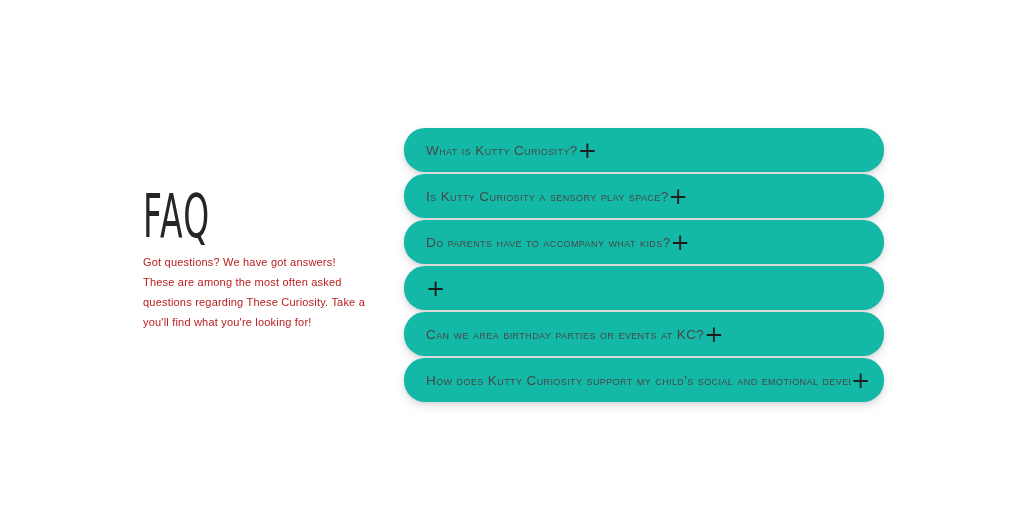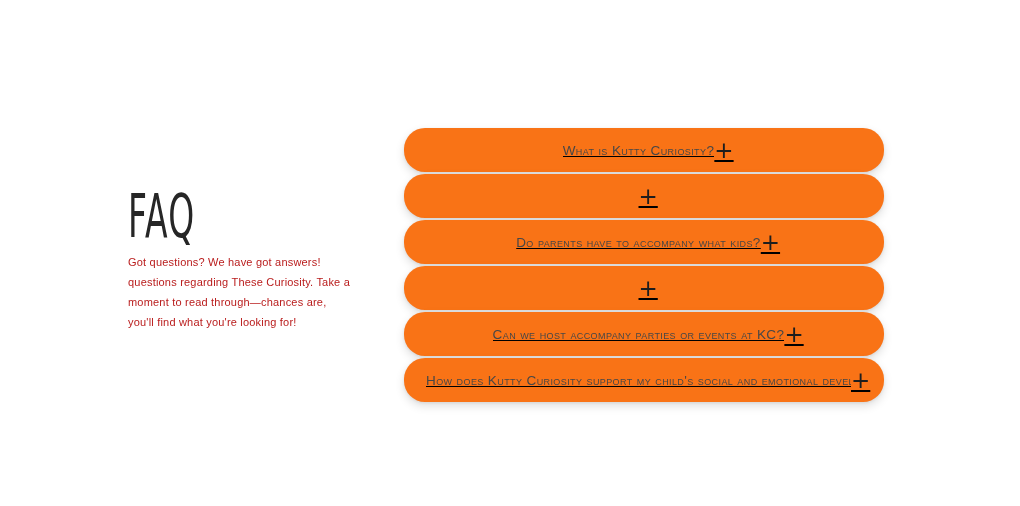--- a/index.html
+++ b/index.html
@@ -11,21 +11,21 @@
     overflow: hidden;
   }
   .page {
     position: relative;
     width: 1020px; height: 506px;
     background: #ffffff;
   }
   
   .intro {
     position: absolute;
-    left: 128px; top: 190px;
+    left: 143px; top: 190px;
     width: 258px;
   }
   .faq-title {
     margin: 0;
     font-family: "DejaVu Sans", sans-serif;
     font-size: 60px;
     line-height: 52px;
     font-weight: 400;
     color: #262626;
     letter-spacing: 2px;
@@ -43,30 +43,29 @@
   .faq-desc span { display: block; white-space: nowrap; }
   
   .accordion {
     position: absolute;
     left: 404px; top: 128px;
     width: 480px;
   }
   .accordion-item {
     height: 44px;
     margin-bottom: 2px;
-    background: #f97316;
+    background: #14b8a6;
     border-radius: 21px;
     box-shadow: 0 4px 10px rgba(0,0,0,0.13), 0 1px 3px rgba(0,0,0,0.07);
     display: flex;
     align-items: center;
-    justify-content: center;
+    justify-content: flex-start;
     padding: 0 15px 0 22px;
     cursor: pointer;
     position: relative;
-    text-decoration: underline;
   }
   .accordion-item:last-child { margin-bottom: 0; }
   .question {
     font-variant: small-caps;
     font-size: 13.5px;
     letter-spacing: 0.4px;
     color: #474747;
     white-space: nowrap;
     overflow: hidden;
   }
@@ -84,48 +83,49 @@
 </style>
 </head>
 <body>
 
 <div class="page">
 
   <div class="intro">
     <h1 class="faq-title">FAQ</h1>
     <p class="faq-desc">
       <span>Got questions? We have got answers!</span>
+      <span>These are among the most often asked</span>
       <span>questions regarding These Curiosity. Take a</span>
-      <span>moment to read through—chances are,</span>
       <span>you'll find what you're looking for!</span>
     </p>
   </div>
 
   <div class="accordion">
 
     <div class="accordion-item">
       <span class="question">What is Kutty Curiosity?</span>
       <span class="plus">+</span>
     </div>
 
     <div class="accordion-item">
+      <span class="question">Is Kutty Curiosity a sensory play space?</span>
       <span class="plus">+</span>
     </div>
 
     <div class="accordion-item">
       <span class="question">Do parents have to accompany what kids?</span>
       <span class="plus">+</span>
     </div>
 
     <div class="accordion-item">
       <span class="plus">+</span>
     </div>
 
     <div class="accordion-item">
-      <span class="question">Can we host accompany parties or events at KC?</span>
+      <span class="question">Can we area birthday parties or events at KC?</span>
       <span class="plus">+</span>
     </div>
 
     <div class="accordion-item">
       <span class="question">How does Kutty Curiosity support my child's social and emotional development?</span>
       <span class="plus">+</span>
     </div>
 
   </div>
 

